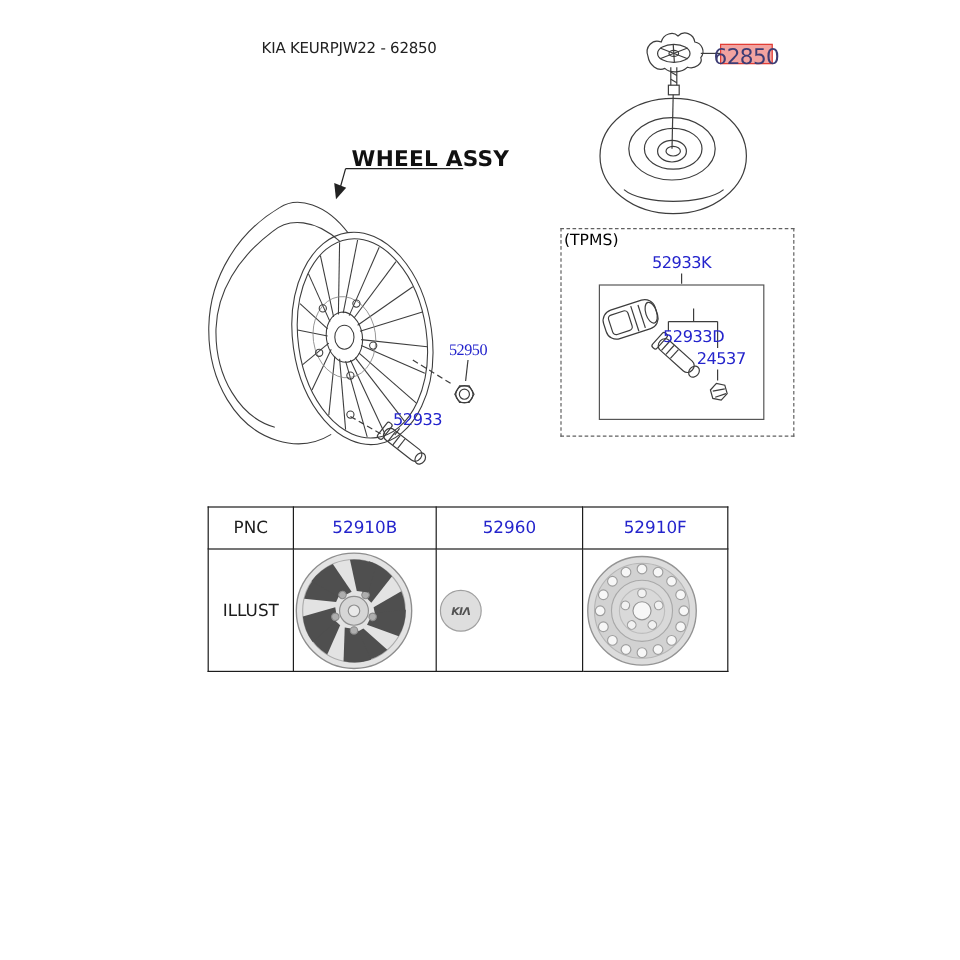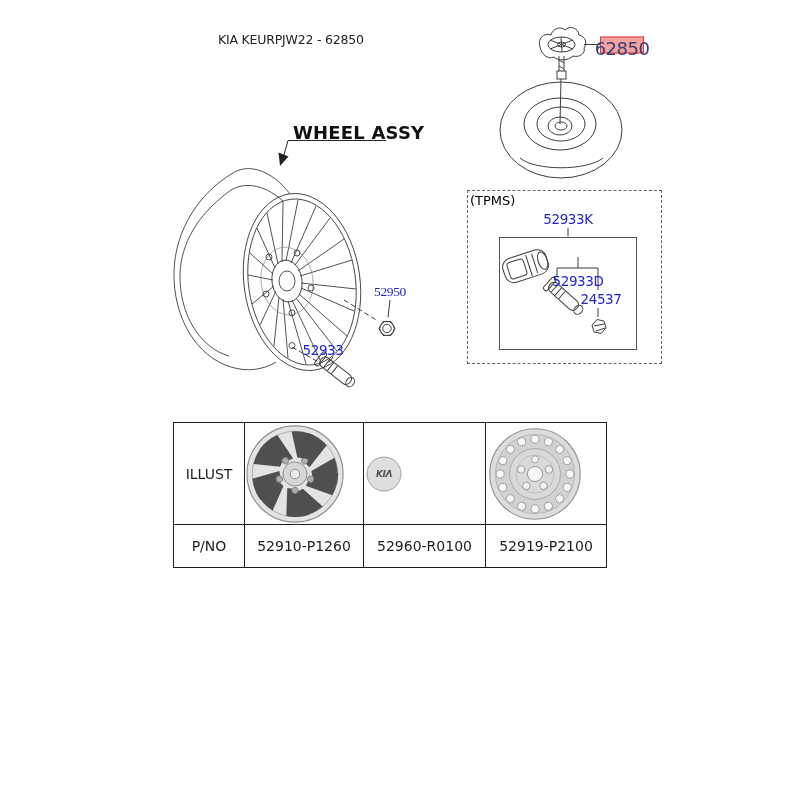--- a/index.html
+++ b/index.html
@@ -168,38 +168,44 @@
 <div class="abs title" style="left:218px;top:14px;margin-top:18px;">KIA KEURPJW22 - 62850</div>
 
 <div class="abs wheel-assy" style="left:293px;top:122px;">WHEEL ASSY</div>
 
 <div class="abs center highlight-box" style="left:622px;top:44.5px;">
   <span>62850</span>
 </div>
 
 <div class="abs center part-label" style="left:390px;top:292px;font-family:Liberation Serif, serif;">52950</div>
 
-<div class="abs center part-label" style="left:323px;top:350px;">52933</div>
+<div class="abs center part-label" style="left:348px;top:350px;">52933</div>
 
 <div class="abs tpms-outer" style="left:467px;top:190px;width:193px;height:172px;"></div>
 <div class="abs black-label" style="left:470px;top:193px;">(TPMS)</div>
 <div class="abs tpms-inner" style="left:499px;top:237px;width:136px;height:111px;"></div>
 
 <div class="abs center part-label" style="left:568px;top:219px;">52933K</div>
 <div class="abs center part-label" style="left:578px;top:249px;margin-top:32px;">52933D</div>
 <div class="abs center part-label" style="left:601px;top:299px;">24537</div>
 
 <table class="parts">
   <colgroup>
       <col style="width:71px">
       <col style="width:119px">
       <col style="width:122px">
       <col style="width:121px">
     </colgroup>
   <tbody>
+      <tr style="height:35px;">
+    <td>PNC</td>
+    <td class="pnc-val">52910B</td>
+    <td class="pnc-val">52960</td>
+    <td class="pnc-val">52910F</td>
+  </tr>
   <tr>
     <td class="illust-cell">ILLUST</td>
     <td class="illust-cell">
       <div class="cellflex">
         <svg width="100" height="100" viewBox="-52 -52 104 104">
           <circle r="50" fill="#e3e3e3" stroke="#8e8e8e" stroke-width="1.2"></circle>
           <circle r="44.5" fill="none" stroke="#adadad"></circle>
           <g fill="#4f4f4f">
             <g>
                   <path d="M 7,-15 L 13,-43 A 45,45 0 0 1 33,-30 L 15,-7 Z"></path>
@@ -270,20 +276,14 @@
                 <circle cy="-15.5" r="3.8" transform="rotate(72)"></circle>
             <circle cy="-15.5" r="3.8" transform="rotate(144)"></circle>
                 <circle cy="-15.5" r="3.8" transform="rotate(216)"></circle>
             <circle cy="-15.5" r="3.8" transform="rotate(288)"></circle>
           </g>
           <circle r="8" fill="#f7f7f7" stroke="#949494"></circle>
         </svg>
       </div>
     </td>
   </tr>
-  <tr style="height:43px;">
-    <td>P/NO</td>
-    <td class="pno-val">52910-P1260</td>
-    <td class="pno-val">52960-R0100</td>
-    <td class="pno-val">52919-P2100</td>
-  </tr>
 </tbody>
   </table>
 
 </body></html>

